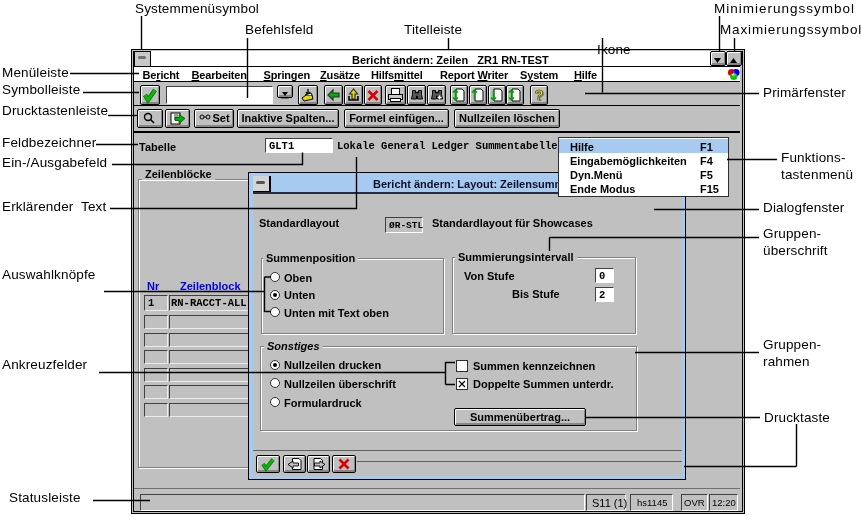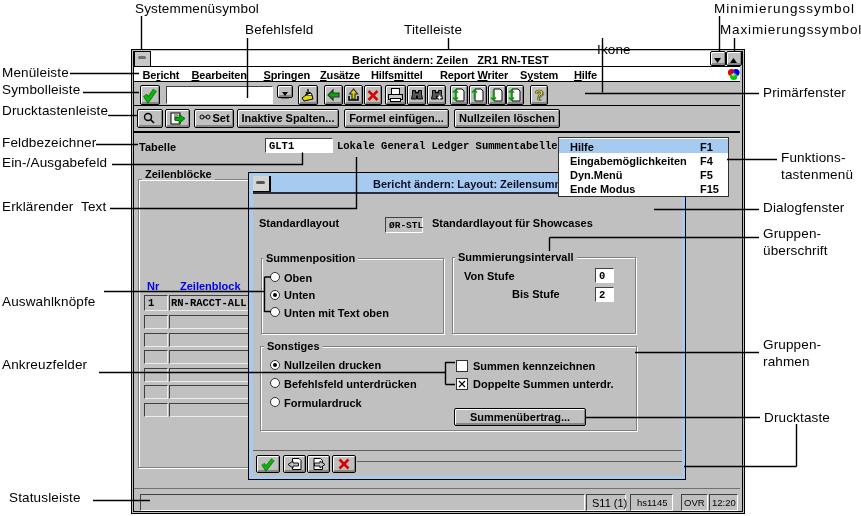--- a/index.html
+++ b/index.html
@@ -229,27 +229,27 @@
 <div class="grp" style="left:452px;top:257px;width:182px;height:75px;"></div>
 <div class="glab" style="left:455px;top:252px;">Summierungsintervall</div>
 <div class="ab b" style="left:464px;top:271px;">Von Stufe</div>
 <div class="sunkw" style="left:595px;top:268px;width:17px;height:13px;"></div>
 <div class="ab mono" style="left:599px;top:271px;">0</div>
 <div class="ab b" style="left:464px;top:289px;margin-left:48px;">Bis Stufe</div>
 <div class="sunkw" style="left:595px;top:287px;width:17px;height:13px;"></div>
 <div class="ab mono" style="left:599px;top:290px;">2</div>
 
 <div class="grp" style="left:260px;top:346px;width:375px;height:83px;"></div>
-<div class="glab" style="left:264px;top:341px;">Sonstiges</div>
+<div class="glab" style="left:264px;top:341px;font-style:italic;">Sonstiges</div>
 <div class="radio" style="left:270px;top:359.5px;">
     <div class="rdot"></div>
   </div>
 <div class="ab b" style="left:284px;top:360px;">Nullzeilen drucken</div>
 <div class="radio" style="left:270px;top:378px;"></div>
-<div class="ab b" style="left:284px;top:378.5px;">Befehlsfeld unterdrücken</div>
+<div class="ab b" style="left:284px;top:378.5px;">Nullzeilen überschrift</div>
 <div class="radio" style="left:270px;top:397px;"></div>
 <div class="ab b" style="left:284px;top:397.5px;">Formulardruck</div>
 <div class="cbox" style="left:456px;top:359.5px;"></div>
 <div class="ab b" style="left:473px;top:360.5px;">Summen kennzeichnen</div>
 <div class="cbox" style="left:456px;top:378px;">
     <svg width="10" height="10">
       <path d="M2 2 L8 8 M8 2 L2 8" stroke="#000" stroke-width="1.2"></path>
     </svg>
   </div>
 <div class="ab b" style="left:473px;top:379px;">Doppelte Summen unterdr.</div>
@@ -309,21 +309,21 @@
 <div class="lab" style="left:404px;top:23px;">Titelleiste</div>
 <div class="lab" style="left:597px;top:23px;margin-top:20px;">Ikone</div>
 <div class="lab" style="left:714px;top:2px;letter-spacing:1px;">Minimierungssymbol</div>
 <div class="lab" style="left:720px;top:23px;letter-spacing:0.85px;">Maximierungssymbol</div>
 <div class="lab" style="left:2px;top:65.5px;">Menüleiste</div>
 <div class="lab" style="left:2px;top:83px;">Symbolleiste</div>
 <div class="lab" style="left:2px;top:104px;">Drucktastenleiste</div>
 <div class="lab" style="left:2px;top:135.5px;">Feldbezeichner</div>
 <div class="lab" style="left:2px;top:155.5px;">Ein-/Ausgabefeld</div>
 <div class="lab" style="left:2px;top:199.5px;">Erklärender&nbsp; Text</div>
-<div class="lab" style="left:2px;top:295px;">Auswahlknöpfe</div>
+<div class="lab" style="left:2px;top:268px;">Auswahlknöpfe</div>
 <div class="lab" style="left:2px;top:358px;">Ankreuzfelder</div>
 <div class="lab" style="left:9px;top:491px;">Statusleiste</div>
 <div class="lab" style="left:763px;top:85.5px;">Primärfenster</div>
 <div class="lab" style="left:781px;top:150.5px;">Funktions-</div>
 <div class="lab" style="left:781px;top:167.5px;">tastenmenü</div>
 <div class="lab" style="left:763px;top:201px;">Dialogfenster</div>
 <div class="lab" style="left:763px;top:226.5px;">Gruppen-</div>
 <div class="lab" style="left:763px;top:243.5px;">überschrift</div>
 <div class="lab" style="left:763px;top:338px;">Gruppen-</div>
 <div class="lab" style="left:763px;top:355px;">rahmen</div>

